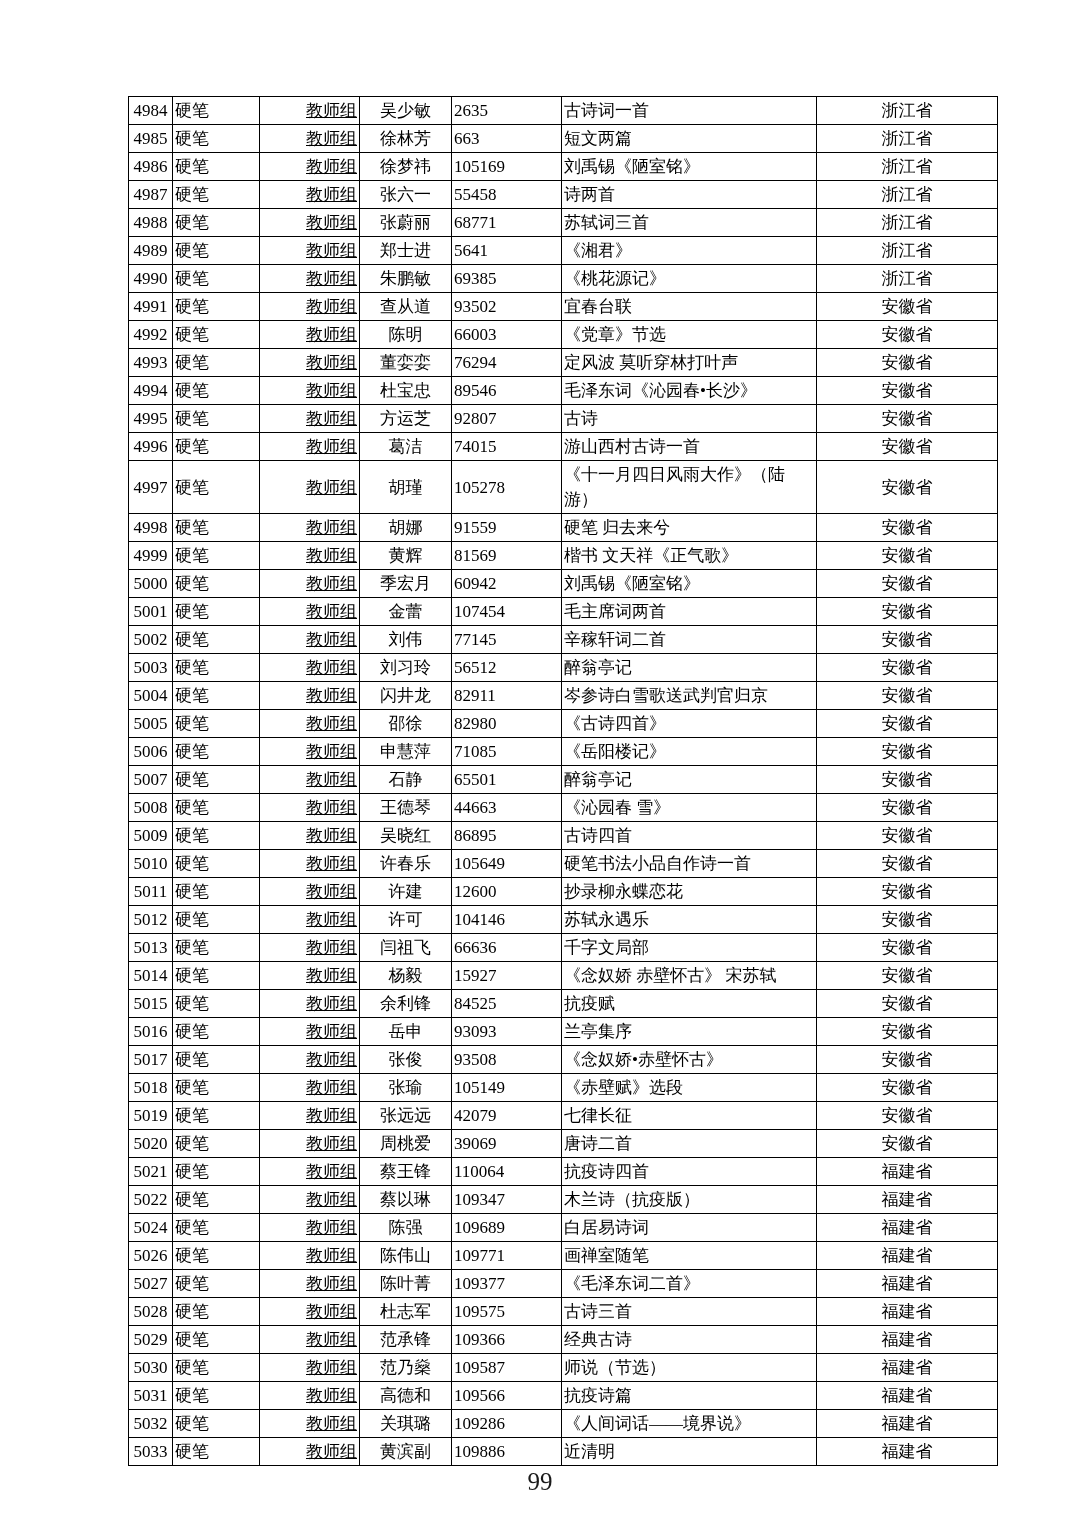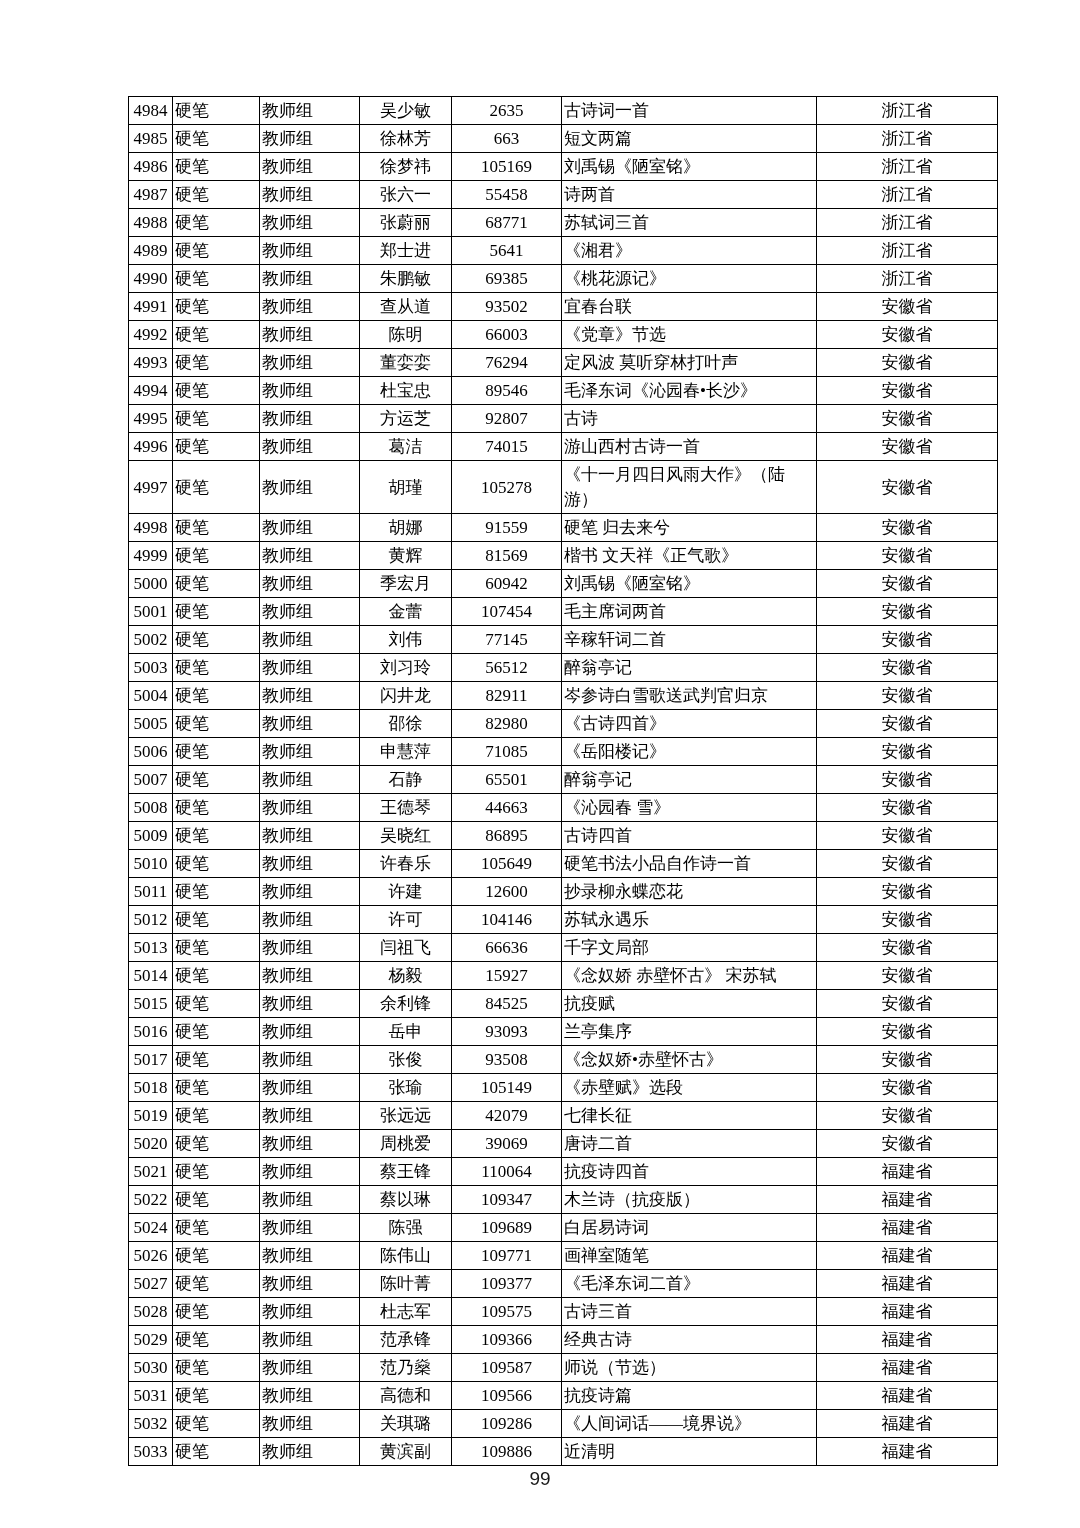--- a/index.html
+++ b/index.html
@@ -49,34 +49,34 @@
   col.c-id    { width: 44px; }
   col.c-cat   { width: 87px; }
   col.c-grp   { width: 100px; }
   col.c-name  { width: 92px; }
   col.c-code  { width: 110px; }
   col.c-work  { width: 255px; }
   col.c-prov  { width: 181px; }
 
   td.id    { text-align: center; }
   td.cat   { text-align: left; }
-  td.grp   { text-align: left; }
+  td.grp   { text-align: right; text-decoration: underline; }
   td.name  { text-align: center; }
-  td.code  { text-align: center; }
+  td.code  { }
   td.work  { text-align: left; padding-left: 5px; }
   td.prov  { text-align: center; }
 
   .pagenum {
     position: absolute;
     left: 0;
     top: 1468px;
     width: 1080px;
     text-align: center;
-    font-size: 19px;
-    font-family: Liberation Sans, sans-serif;
+    font-size: 25px;
+    font-family: Liberation Serif, serif;
     color: #1a1a1a;
   }
 </style>
 </head>
 <body>
 
 <div class="page">
 
   <div class="table-wrap">
     <table class="listing">

